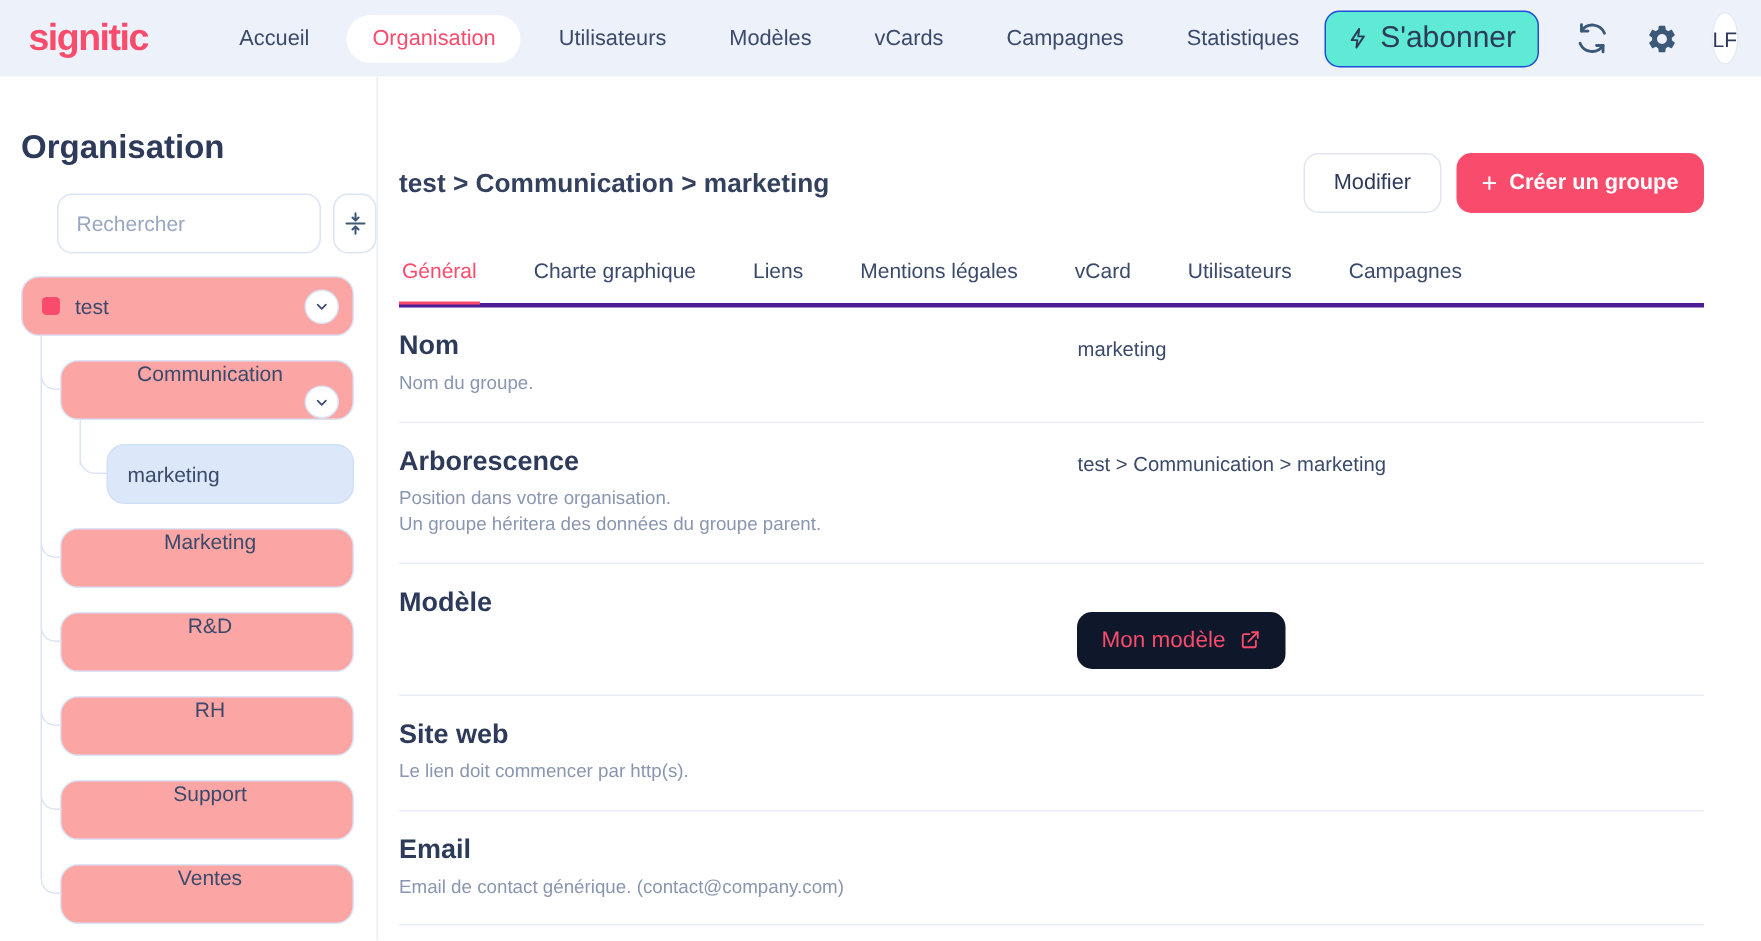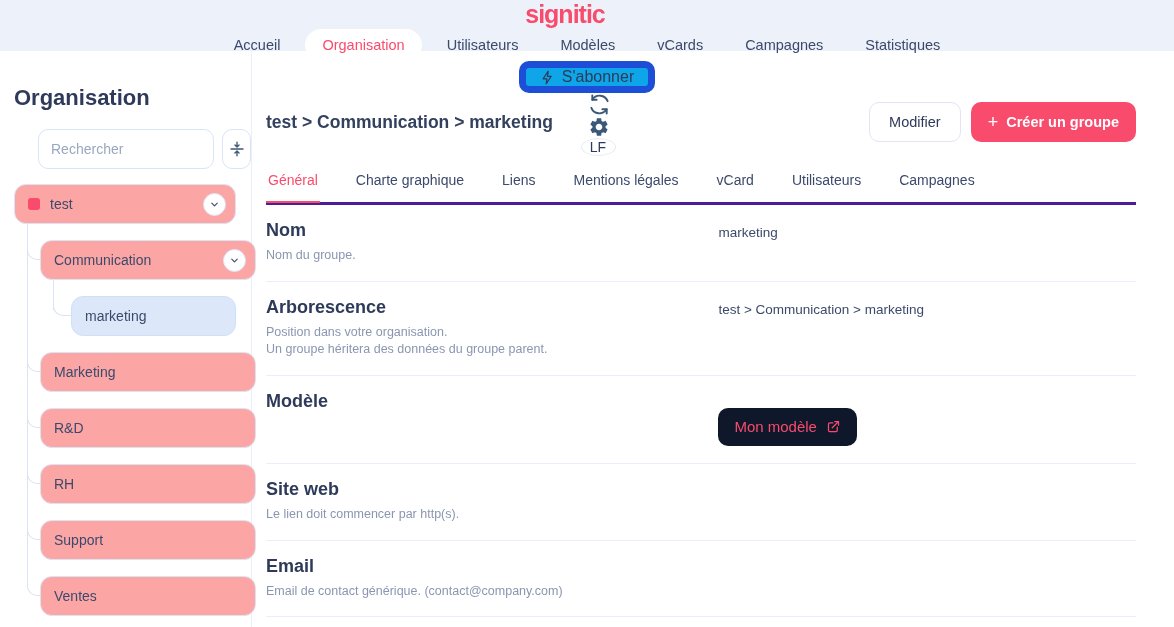--- a/index.html
+++ b/index.html
@@ -1,27 +1,27 @@
 <!DOCTYPE html>
 <html><head>
 <meta charset="utf-8">
 <style>
   * { margin:0; padding:0; box-sizing:border-box; }
   html,body { width:1174px; height:627px; overflow:hidden; background:#fff;
               font-family:"Liberation Sans", sans-serif; color:#3b4a6b; }
 
   
-  .navbar { height:51px; background:#edf1fa; display:flex; align-items:center; padding:0 19px;flex-direction:column; }
+  .navbar { height:51px; background:#edf1fa; display:flex; align-items:center; padding:0 19px; }
   .logo { font-size:25px; font-weight:700; color:#f94b6c; letter-spacing:-1px; margin-right:44px; }
   .nav-items { display:flex; align-items:center; gap:8px; }
   .nav-item { font-size:14.5px; color:#3b4a6b; padding:8px 17px; border-radius:18px; cursor:pointer; white-space:nowrap; }
   .nav-item.active { background:#ffffff; color:#f94b6c; }
   .nav-spacer { flex:1; }
-  .subscribe-btn { display:flex; align-items:center; gap:7px; background:#0ea5e9; border:7px solid #1d4ed8;
-                   border-radius:10px; height:38px; padding:0 14px; font-size:16px; color:#2e3a59; cursor:pointer; }
+  .subscribe-btn { display:flex; align-items:center; gap:7px; background:#5eead4; border:1px solid #1d4ed8;
+                   border-radius:10px; height:38px; padding:0 14px; font-size:20px; color:#2e3a59; cursor:pointer; }
   .icon-btn { background:none; border:none; margin-left:24px; cursor:pointer; display:flex; align-items:center; }
   .avatar { width:35px; height:35px; border-radius:50%; background:#fff; border:1px solid #e4eaf6;
             display:flex; align-items:center; justify-content:center; font-size:14px; color:#2e3a59; margin-left:22px; }
 
   
   .page { display:flex; height:576px; }
   .sidebar { width:252px; border-right:1px solid #e9eef8; padding:0 0 0 14px; position:relative; flex-shrink:0; }
   .main { flex:1; padding:4px 38px 0 14px; }
 
   
@@ -31,21 +31,21 @@
                font-size:14px; color:#3b4a6b; outline:none; font-family:inherit; }
   .sb-search::placeholder { color:#9aa7c0; }
   .sb-collapse { width:40px; height:40px; border:1px solid #dbe4f5; border-radius:10px; background:#fff;
                  display:flex; align-items:center; justify-content:center; cursor:pointer; }
 
   .tree { position:relative; margin-top:15px; }
   .tree-item { height:40px; border:1px solid #dbe4f5; border-radius:12px; background:#fca5a5;
                display:flex; align-items:center; padding:0 9px 0 13px; font-size:14px; color:#3b4a6b;
                margin-bottom:16px; cursor:pointer; position:relative; z-index:1; }
   .lvl0 { width:222px; }
-  .lvl1 { width:216px; margin-left:26px; }
+  .lvl1 { width:196px; margin-left:26px;flex-direction:column; }
   .lvl2 { width:165px; margin-left:57px; }
   .tree-item.selected { background:#dce8f9; border-color:#d0e0f6; }
   .tree-square { width:12px; height:12px; border-radius:3px; background:#f94b6c; margin-right:10px; }
   .tree-chevron { margin-left:auto; width:23px; height:23px; border:1px solid #dbe4f5; border-radius:50%;
                   display:flex; align-items:center; justify-content:center; background:#fff; cursor:pointer; }
   .connector { position:absolute; border-color:#dbe4f5; border-style:solid; border-width:0; z-index:0; }
   .trunk1 { left:13px; top:40px; height:362px; border-left-width:1px; }
   .trunk2 { left:39px; top:96px; height:30px; border-left-width:1px; }
   .elbow { border-left-width:1px; border-bottom-width:1px; border-bottom-left-radius:10px; width:13px; height:11px; left:13px; }
   .elbow2 { left:39px; width:18px; top:121px; }

